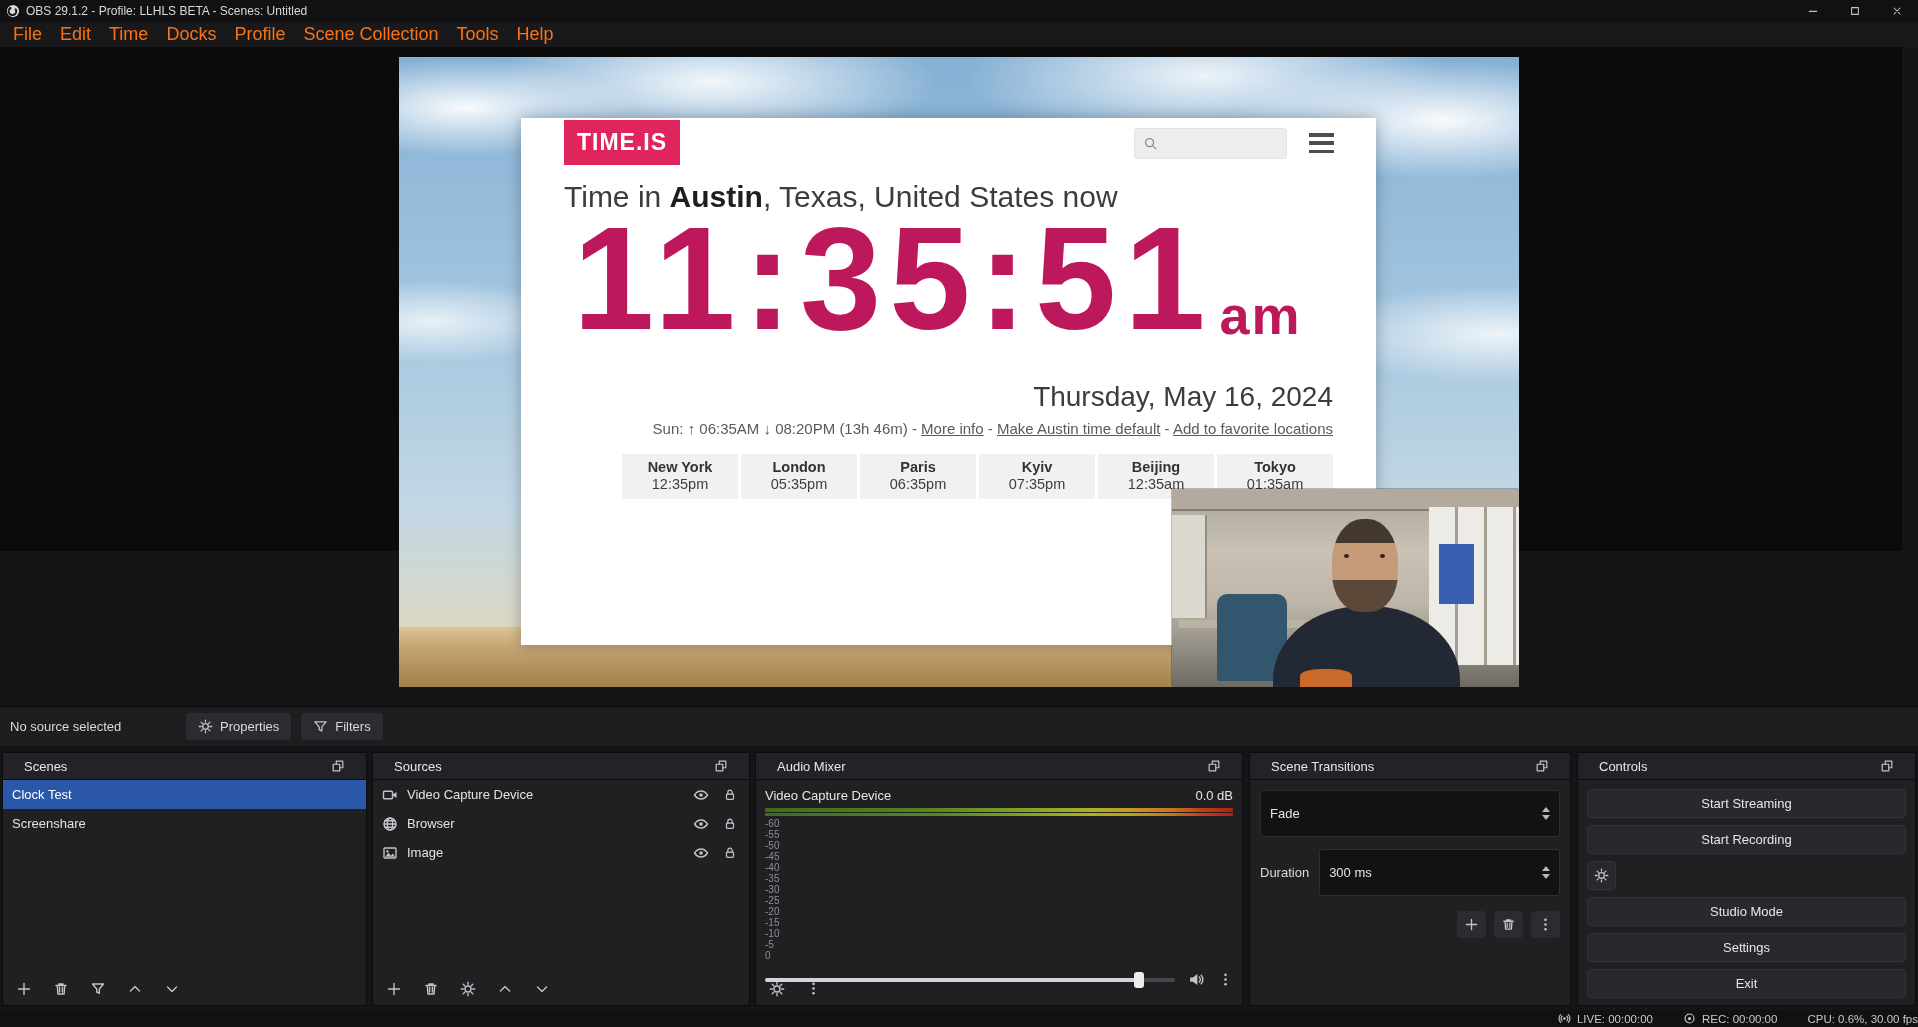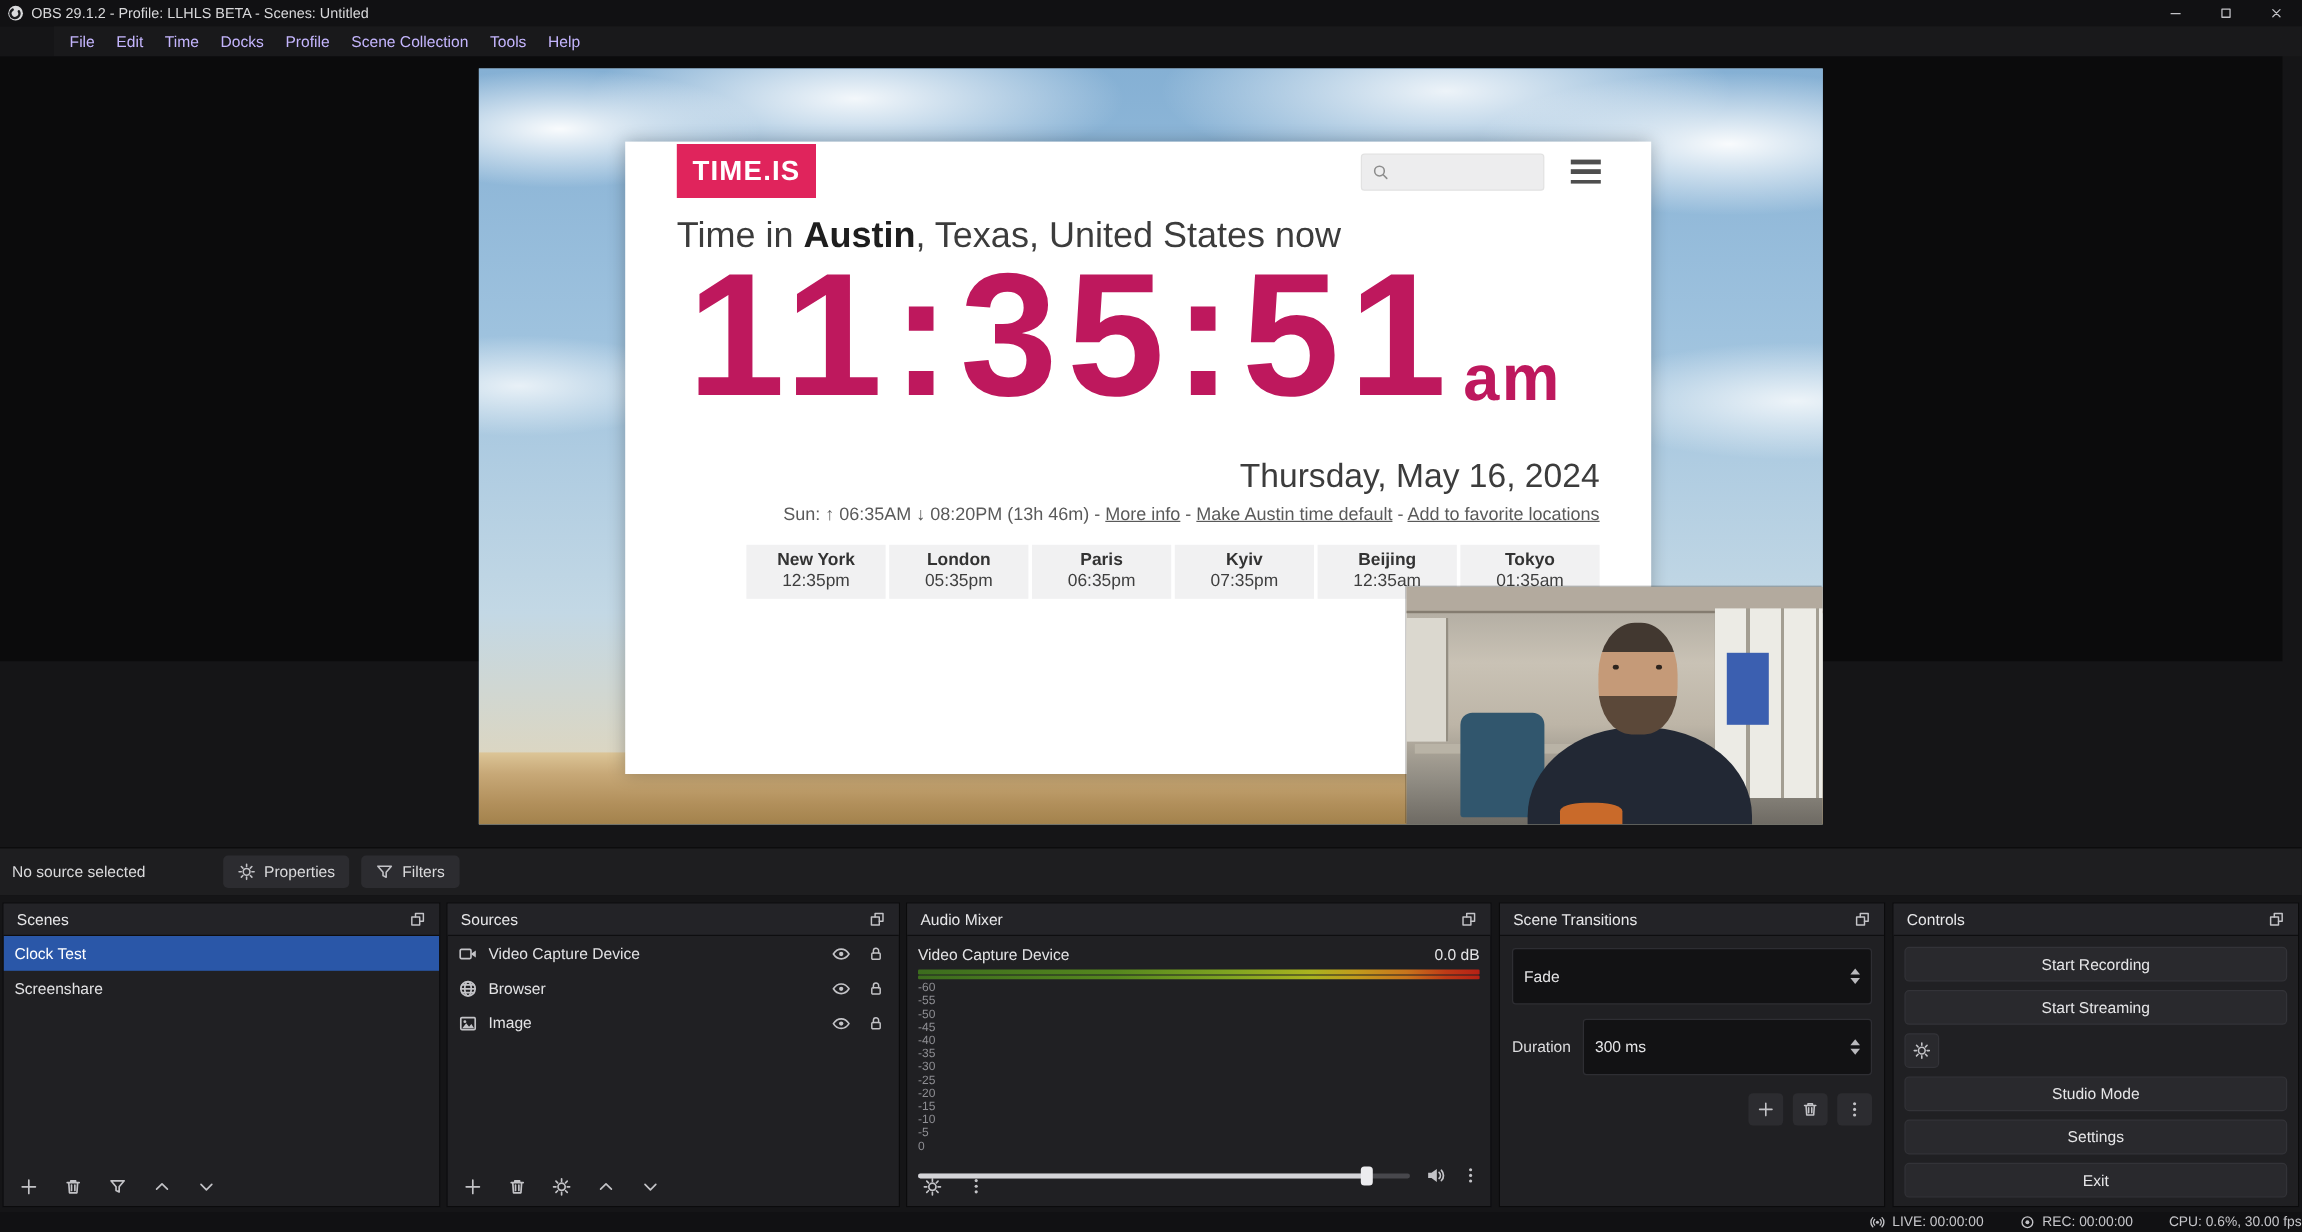--- a/index.html
+++ b/index.html
@@ -6,21 +6,21 @@
   html,body { width:1918px; height:1027px; }
   body { position:relative; background:#151517; font-family:"Liberation Sans", sans-serif; overflow:hidden; }
 
   
   .titlebar { position:absolute; top:0; left:0; right:0; height:22px; background:#111113; display:flex; align-items:center; color:#d9d9db; font-size:12px; }
   .obs-logo { margin:0 6px; }
   .win-controls { margin-left:auto; display:flex; height:100%; }
   .win-btn { width:42px; height:100%; display:flex; align-items:center; justify-content:center; }
 
   
-  .menubar { position:absolute; top:22px; left:0; right:0; height:25px; background:#19191b; display:flex; align-items:center; padding:0 4px; color:#c4b5fd; font-size:13px;margin-left:45px; }
+  .menubar { position:absolute; top:22px; left:0; right:0; height:25px; background:#19191b; display:flex; align-items:center; padding:0 4px; color:#f97316; font-size:18px; }
   .menu-item { padding:4px 9px; border-radius:3px; }
 
   
   .preview { position:absolute; top:47px; left:0; right:16px; height:504px; background:#0b0b0c; }
   .video-frame { position:absolute; left:399px; top:10px; width:1120px; height:630px; overflow:hidden; background:#9cc0de; }
   .sky { position:absolute; inset:0; background:linear-gradient(180deg,#85b0d4 0%,#9ec2de 35%,#c3d8e5 72%,#ddd6c0 92%,#d8c9a6 100%); }
   .clouds { position:absolute; inset:0;
     background-image:
       radial-gradient(ellipse 240px 70px at 6% 8%, rgba(255,255,255,.95), transparent 70%),
       radial-gradient(ellipse 320px 90px at 28% 4%, rgba(255,255,255,.9), transparent 70%),
@@ -66,21 +66,21 @@
   .cam-orange { position:absolute; left:37%; bottom:0; width:15%; height:9%; background:#c96a2a; border-radius:40% 40% 0 0; }
 
   
   .srcbar { position:absolute; top:706px; left:0; right:0; height:40px; background:#1e1e20; border-top:1px solid #09090a; display:flex; align-items:center; padding-left:10px; color:#dadadc; font-size:13px; }
   .srcbar .status { width:176px; }
   .bar-btn { height:27px; background:#2c2c30; border-radius:4px; display:flex; align-items:center; gap:7px; padding:0 12px; margin-right:10px; }
 
   
   .docks { position:absolute; top:746px; left:0; right:0; height:264px; background:#151517; }
   .dock { position:absolute; top:6px; bottom:4px; background:#202023; border:1px solid #0b0b0c; display:flex; flex-direction:column; }
-  .dock-header { height:27px; background:#232327; border-bottom:1px solid #0e0e10; display:flex; align-items:center; padding:0 11px; font-size:13px; color:#e7e7e9; flex:none; }
+  .dock-header { height:27px; background:#232327; border-bottom:1px solid #0e0e10; display:flex; align-items:center; padding:0 21px; font-size:13px; color:#e7e7e9; flex:none; }
   .dock-header .popout { margin-left:auto; display:flex; }
   .dock-body { flex:1; position:relative; overflow:hidden; }
   .dock-toolbar { position:absolute; left:0; right:0; bottom:0; height:33px; display:flex; align-items:center; padding:0 7px; gap:10px; }
   .tool-btn { width:27px; height:26px; display:flex; align-items:center; justify-content:center; border-radius:3px; }
 
   #dock-scenes { left:2px; width:365px; }
   #dock-sources { left:372px; width:378px; }
   #dock-mixer { left:755px; width:488px; }
   #dock-transitions { left:1249px; width:322px; }
   #dock-controls { left:1577px; width:339px; }
@@ -528,22 +528,22 @@
       <span>Controls</span>
       <span class="popout">
           <svg class="ic" width="14" height="14" viewBox="0 0 16 16">
             <rect x="2.5" y="6" width="7.5" height="7.5"></rect>
             <path d="M6 6V2.5h7.5V10h-3.5"></path>
           </svg>
         </span>
     </div>
     <div class="dock-body">
       <div class="controls-content">
+        <div class="ctl-btn">Start Streaming</div>
         <div class="ctl-btn">Start Recording</div>
-        <div class="ctl-btn">Start Streaming</div>
         <div class="vc-row">
           <div class="ctl-btn sq">
               <svg class="ic" width="15" height="15" viewBox="0 0 16 16">
                 <circle cx="8" cy="8" r="3"></circle>
                 <path d="M8 1.3v2M8 12.7v2M1.3 8h2M12.7 8h2M3.3 3.3l1.4 1.4M11.3 11.3l1.4 1.4M12.7 3.3l-1.4 1.4M4.7 11.3l-1.4 1.4"></path>
               </svg>
             </div>
         </div>
         <div class="ctl-btn">Studio Mode</div>
         <div class="ctl-btn">Settings</div>

